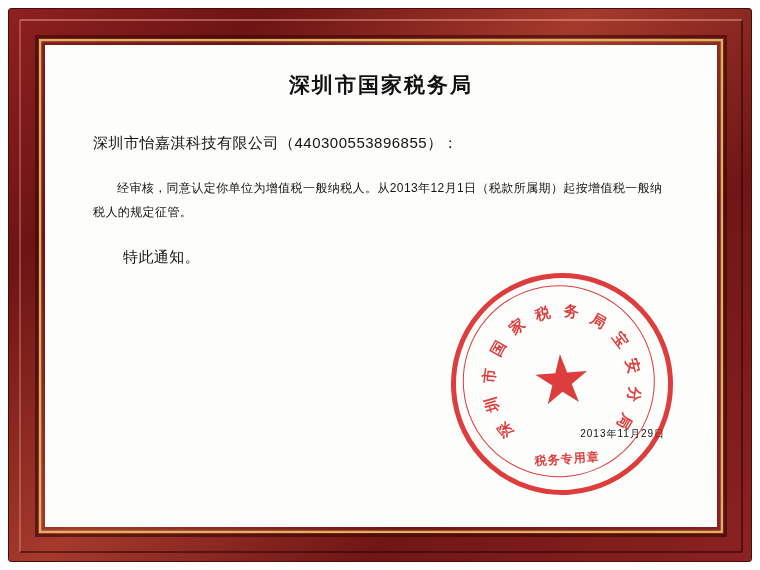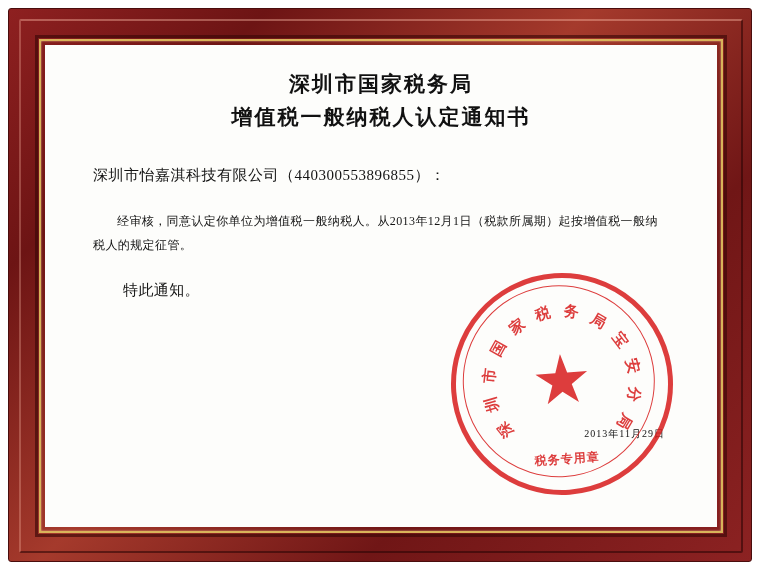--- a/index.html
+++ b/index.html
@@ -66,21 +66,21 @@
     height: 482px;
     background: #fdfdfb;
     box-sizing: border-box;
     overflow: hidden;
   }
 
   .doc {
     position: relative;
     width: 100%;
     height: 100%;
-    font-family: Liberation Serif, serif;
+    font-family: Liberation Sans, sans-serif;
     color: #141414;
   }
 
   .title-block {
     text-align: center;
     padding-top: 24px;
   }
   .title-line1 {
     font-size: 21px;
     font-weight: bold;
@@ -200,21 +200,20 @@
 <div class="frame-outer">
   <div class="frame-bevel-hi"></div>
   <div class="frame-inner-shadow"></div>
   <div class="gold-line"></div>
 
   <div class="paper">
     <div class="doc">
 
       <div class="title-block">
         <div class="title-line1">深圳市国家税务局</div>
-        <div class="title-line2">增值税一般纳税人认定通知书</div>
       </div>
 
 
       <div class="body-block">
         <div class="addressee">深圳市怡嘉淇科技有限公司（440300553896855）：</div>
         <div class="para">经审核，同意认定你单位为增值税一般纳税人。从2013年12月1日（税款所属期）起按增值税一般纳税人的规定征管。</div>
         <div class="para-notice">特此通知。</div>
       </div>
 
       <div class="date-line">2013年11月29日</div>

